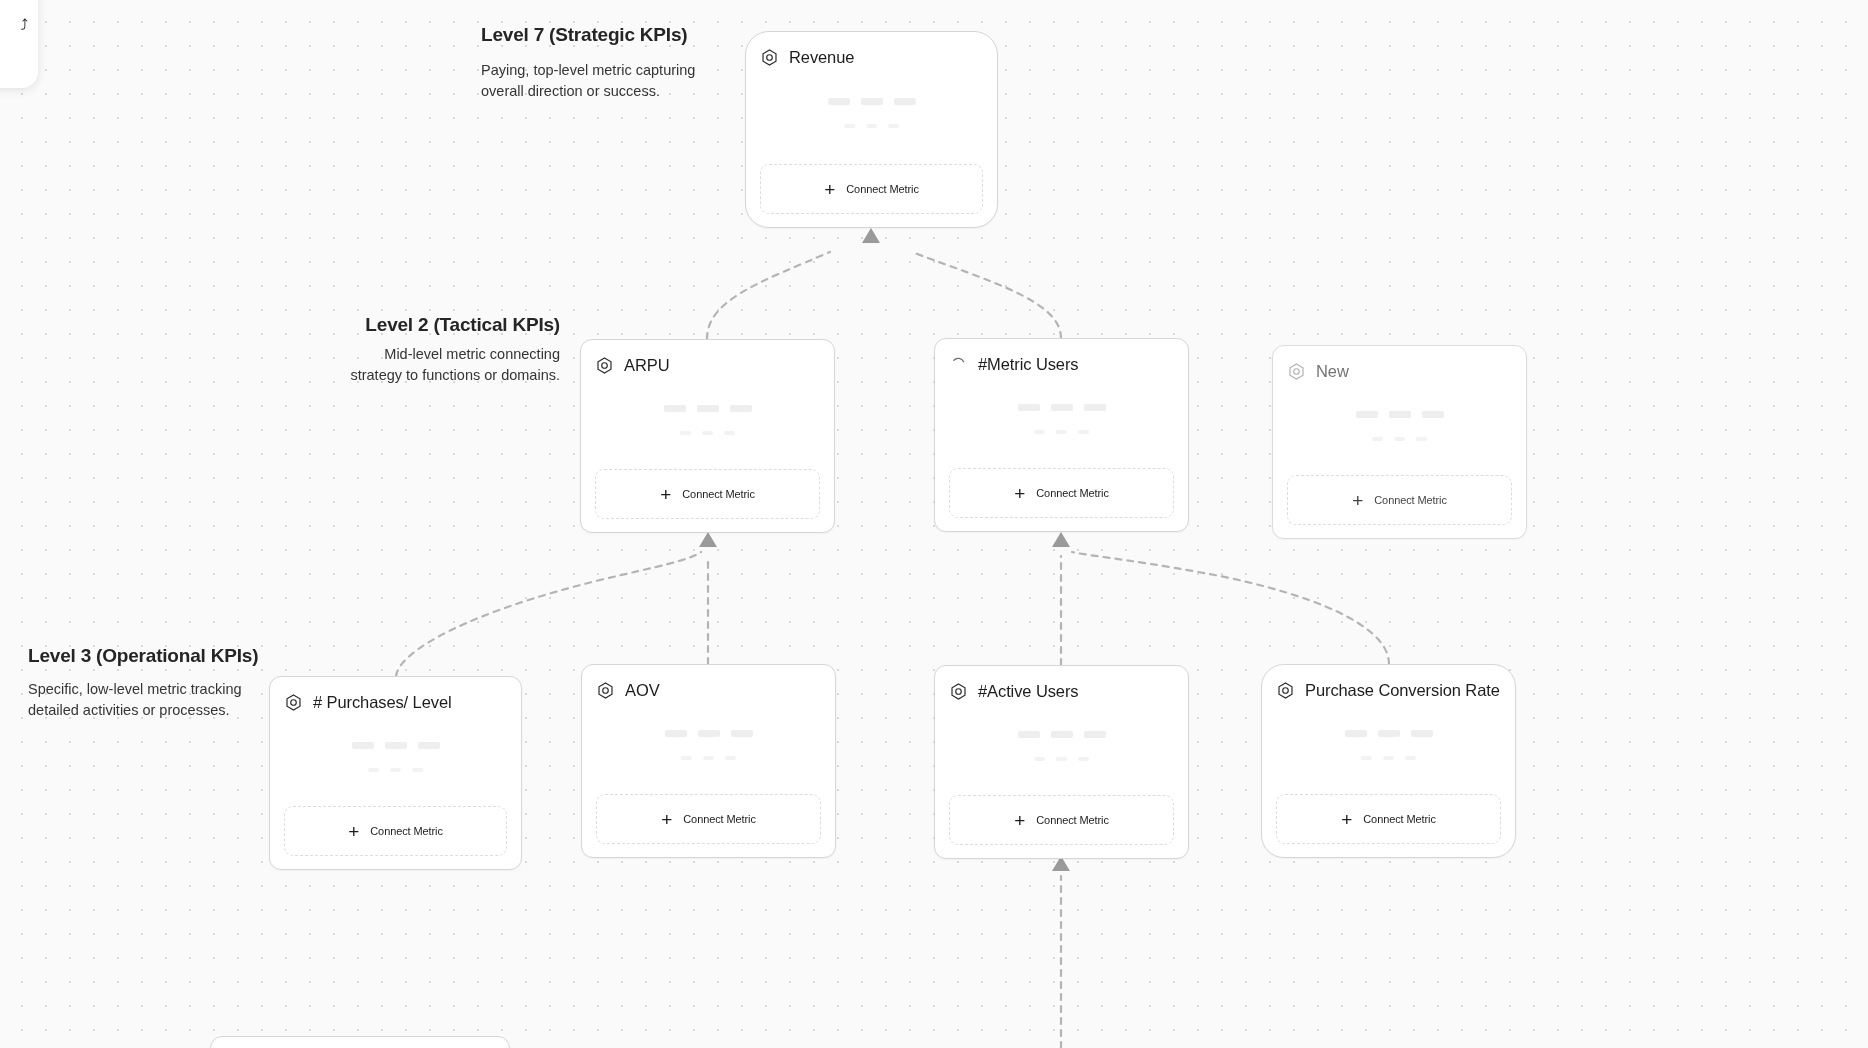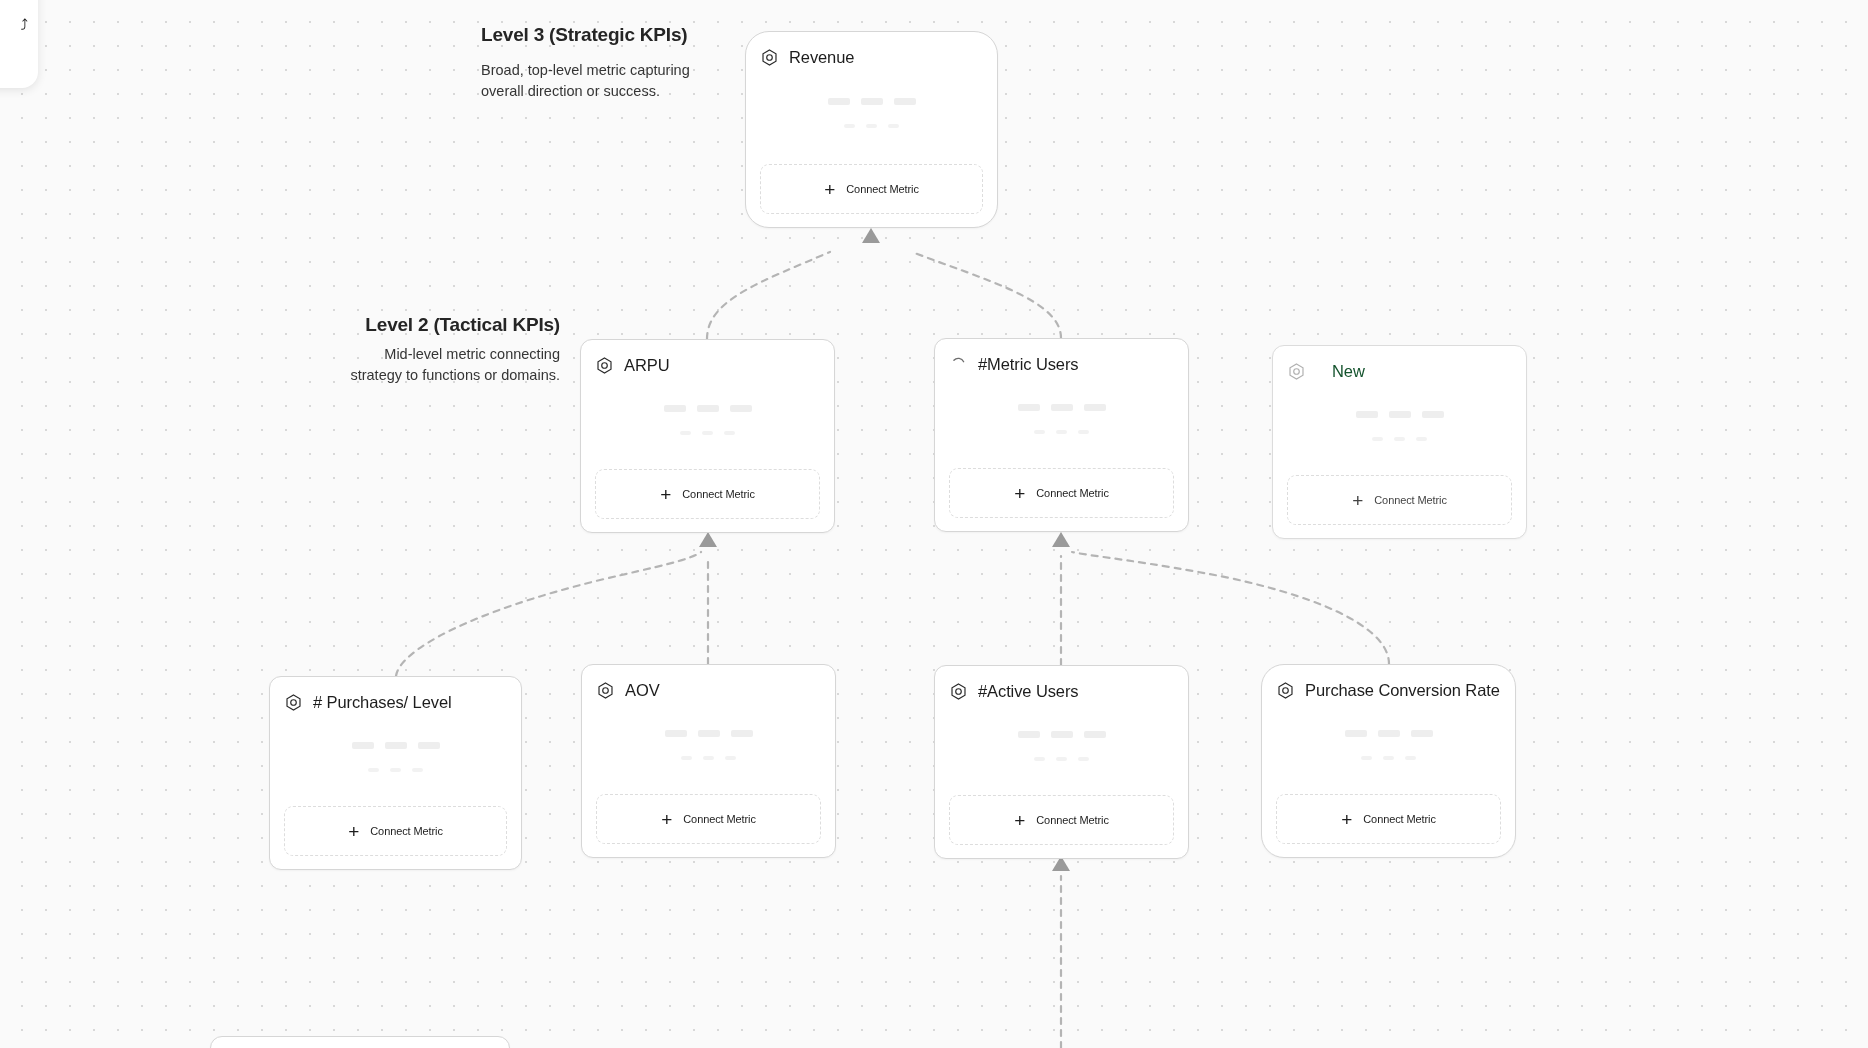--- a/index.html
+++ b/index.html
@@ -105,21 +105,21 @@
     gap: 10px;
     height: 22px;
   }
   .card-title {
     font-size: 16.5px;
     font-weight: 400;
     color: #1d1d1d;
     letter-spacing: -.1px;
     white-space: nowrap;
   }
-  .card.muted .card-title { color: #14532d; margin-left: 16px; }
+  .card.muted .card-title { color: #737373; }
 
   .hex-icon { width: 19px; height: 19px; display: block; flex: none; }
   .hex-icon path, .hex-icon circle { stroke: #2a2a2a; fill: none; stroke-width: 1.5; }
   .card.muted .hex-icon path,
   .card.muted .hex-icon circle { stroke: #b0b0b0; }
 
   .spin-icon { width: 19px; height: 19px; display: block; flex: none; }
   .spin-icon path { stroke: #6d6d6d; fill: none; stroke-width: 1.7; stroke-linecap: round; }
 
   
@@ -193,29 +193,33 @@
 
     <path d="M1061,1048 L1061,876"></path>
     <polygon points="1061,856 1070,871 1052,871"></polygon>
   </svg>
 
   <div class="corner-panel">
     <span class="glyph">⤴</span>
   </div>
 
   <div class="level-label" id="label-l1">
-    <div class="lvl-title">Level 3 (Strategic KPIs)</div>
-    <div class="lvl-desc">Broad, top-level metric capturing overall direction or success.</div>
+    <div class="lvl-title">Level 7 (Strategic KPIs)</div>
+    <div class="lvl-desc">Paying, top-level metric capturing overall direction or success.</div>
   </div>
 
   <div class="level-label" id="label-l2">
     <div class="lvl-title">Level 2 (Tactical KPIs)</div>
     <div class="lvl-desc">Mid-level metric connecting strategy to functions or domains.</div>
   </div>
 
+  <div class="level-label" id="label-l3">
+    <div class="lvl-title">Level 3 (Operational KPIs)</div>
+    <div class="lvl-desc">Specific, low-level metric tracking detailed activities or processes.</div>
+  </div>
 
   <div class="card" style="left:745px; top:31px; width:253px; height:197px;border-radius:24px;">
     <div class="card-head">
       <svg class="hex-icon" viewBox="0 0 24 24">
         <path d="M12 2.6 L20.2 7.3 L20.2 16.7 L12 21.4 L3.8 16.7 L3.8 7.3 Z"></path>
         <circle cx="12" cy="12" r="3.5"></circle>
       </svg>
       <span class="card-title">Revenue</span>
     </div>
     <div class="skeleton">

